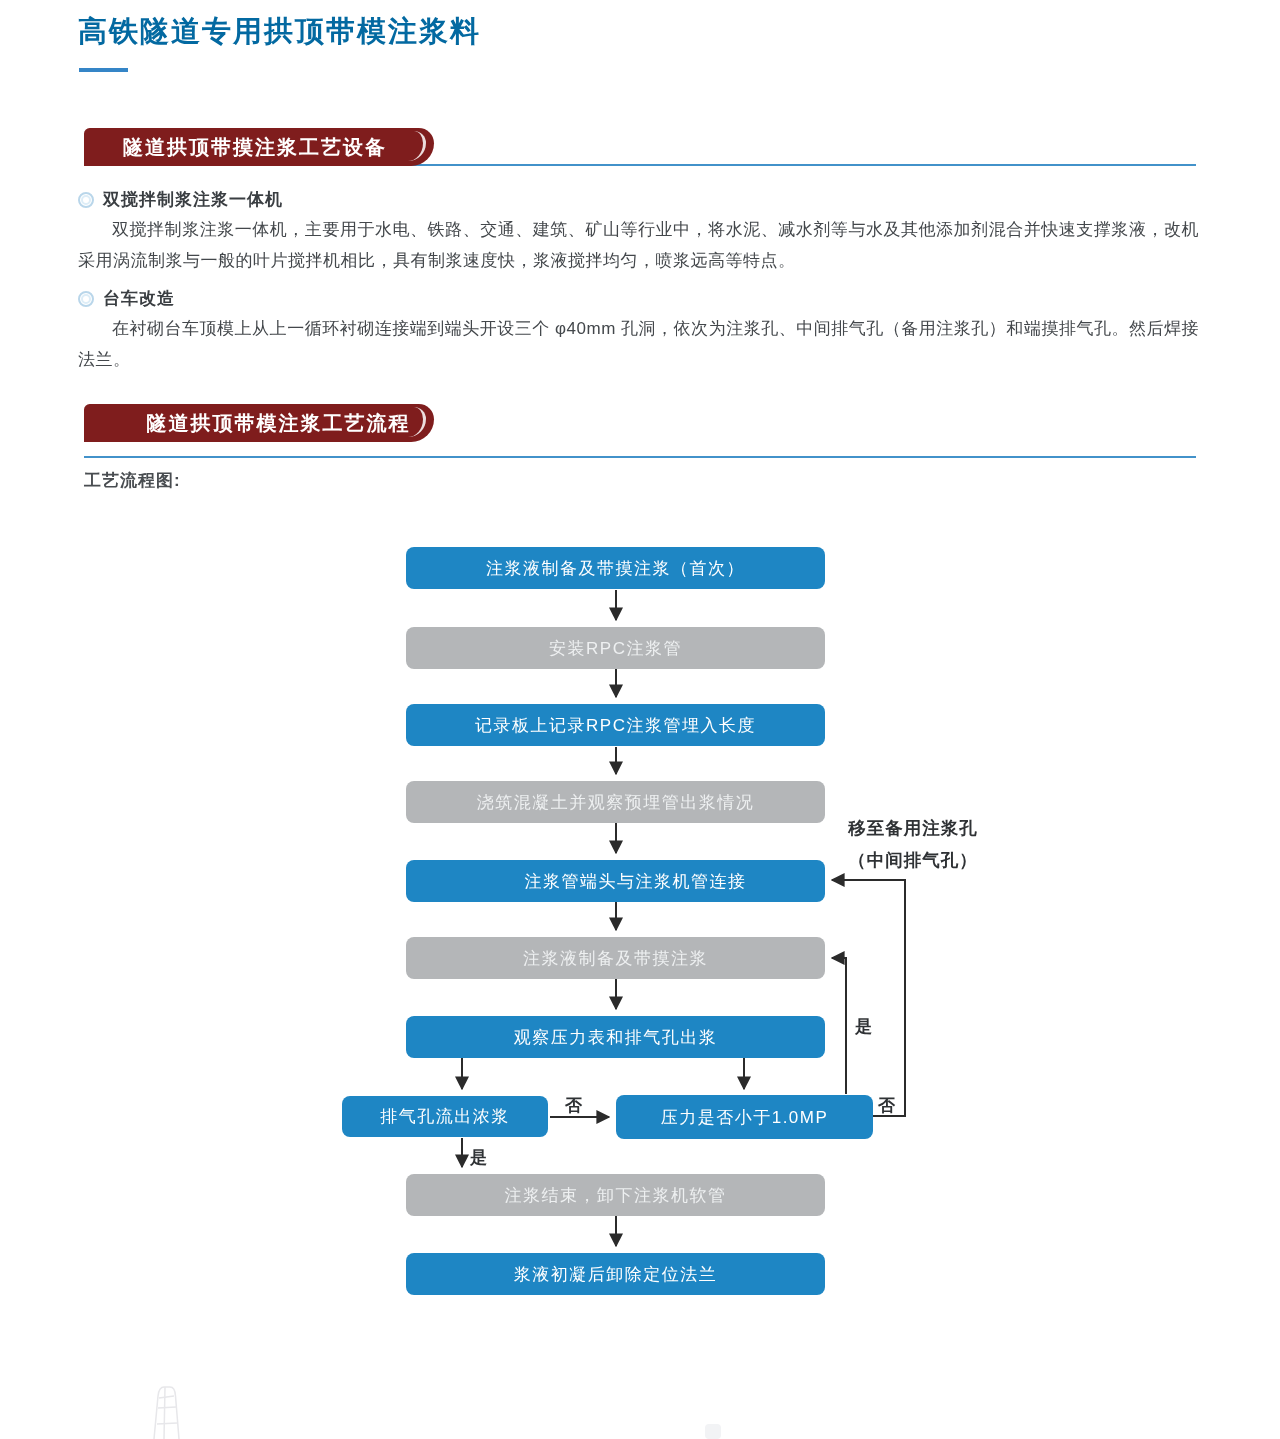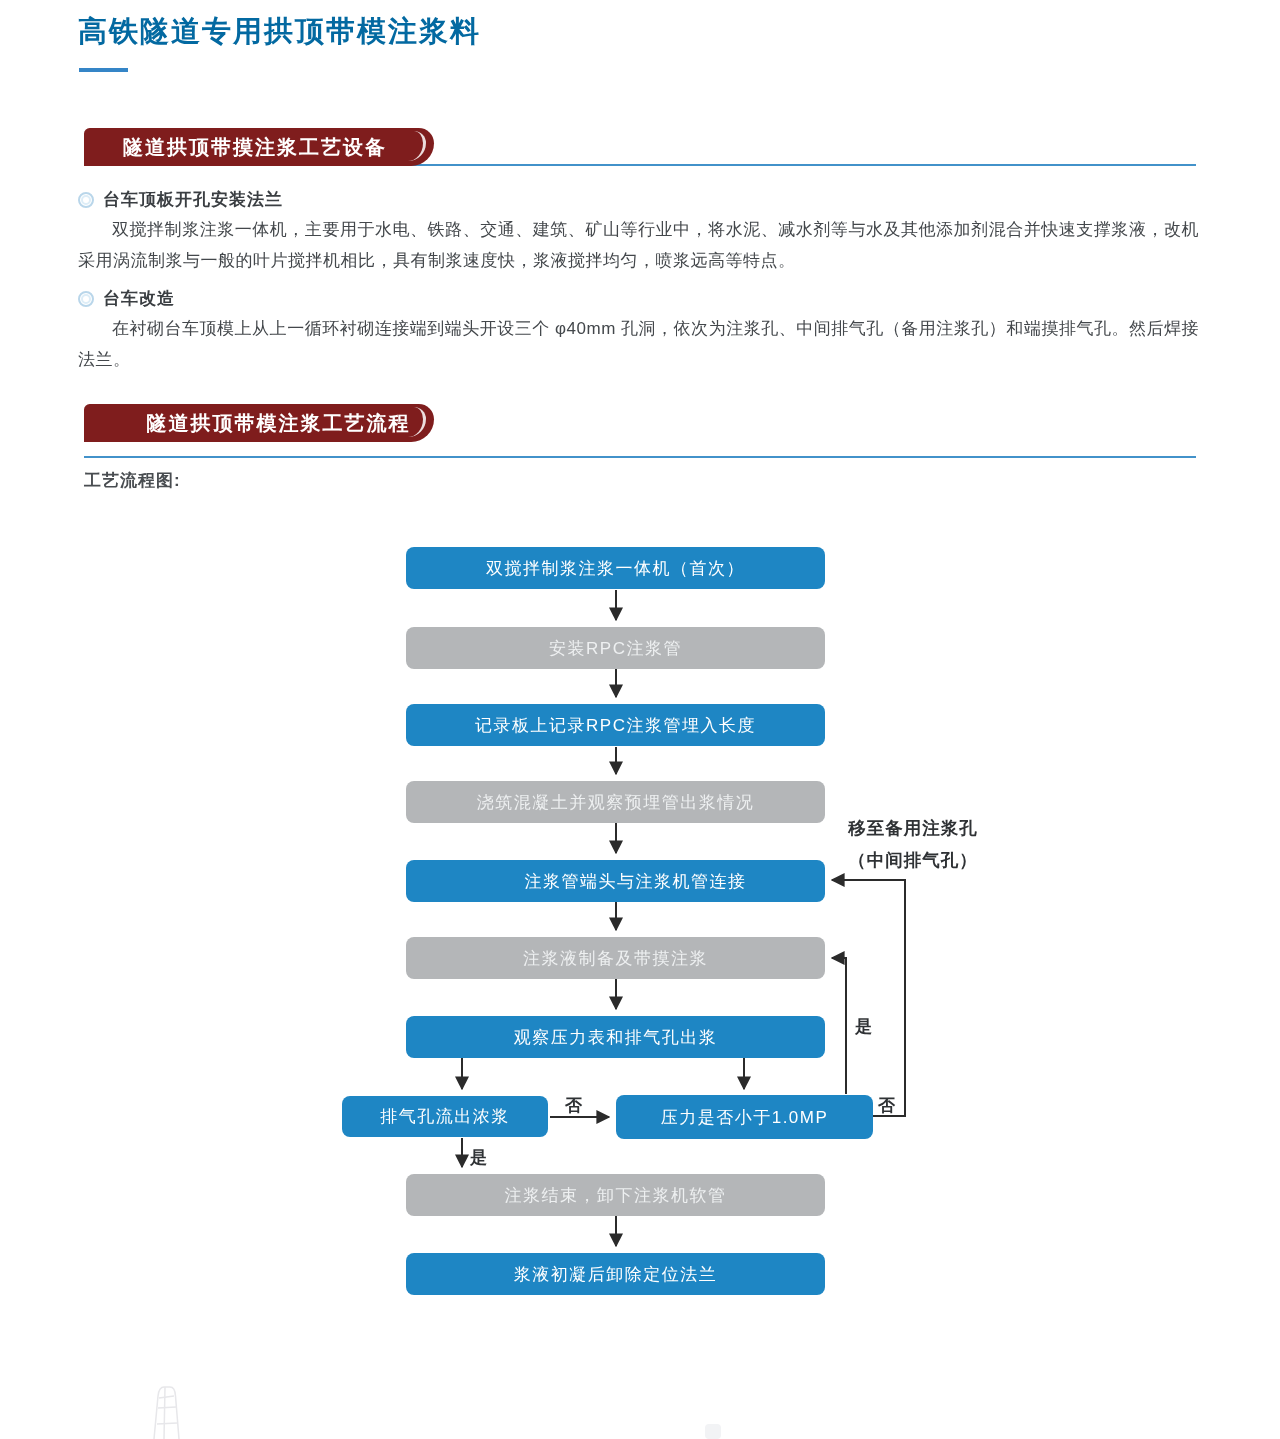--- a/index.html
+++ b/index.html
@@ -74,21 +74,21 @@
   <h1 class="title">高铁隧道专用拱顶带模注浆料</h1>
   <div class="title-underline"></div>
 
   <div class="tab tab1">
     <span>隧道拱顶带摸注浆工艺设备</span>
   </div>
   <div class="rule rule1"></div>
 
   <div class="item-heading ih1">
     <span class="bullet"></span>
-    <span>台车顶板开孔安装法兰</span>
+    <span>双搅拌制浆注浆一体机</span>
   </div>
   <p class="body p1">双搅拌制浆注浆一体机，主要用于水电、铁路、交通、建筑、矿山等行业中，将水泥、减水剂等与水及其他添加剂混合并快速支撑浆液，改机采用涡流制浆与一般的叶片搅拌机相比，具有制浆速度快，浆液搅拌均匀，喷浆远高等特点。</p>
 
   <div class="item-heading ih2">
     <span class="bullet"></span>
     <span>台车改造</span>
   </div>
   <p class="body p2">在衬砌台车顶模上从上一循环衬砌连接端到端头开设三个 φ40mm 孔洞，依次为注浆孔、中间排气孔（备用注浆孔）和端摸排气孔。然后焊接法兰。</p>
 
   <div class="tab tab2">
@@ -114,21 +114,21 @@
       <path d="M462 1058 V1089" marker-end="url(#ah)"></path>
       <path d="M744 1058 V1089" marker-end="url(#ah)"></path>
       <path d="M550 1117 H609" marker-end="url(#ah)"></path>
       <path d="M462 1138 V1167" marker-end="url(#ah)"></path>
       <path d="M846 1094 V958 H832" marker-end="url(#ah)"></path>
       <path d="M873 1116 H905 V880 H832" marker-end="url(#ah)"></path>
       <path d="M616 1215 V1246" marker-end="url(#ah)"></path>
     </g>
   </svg>
 
-  <div class="fbox fblue col fb1">双搅拌制浆注浆一体机（首次）</div>
+  <div class="fbox fblue col fb1">注浆液制备及带摸注浆（首次）</div>
   <div class="fbox fgray col fb2">安装RPC注浆管</div>
   <div class="fbox fgray col fb4">浇筑混凝土并观察预埋管出浆情况</div>
   <div class="fbox fblue col fb3">记录板上记录RPC注浆管埋入长度</div>
   <div class="fbox fblue col fb5">注浆管端头与注浆机管连接</div>
   <div class="fbox fgray col fb6">注浆液制备及带摸注浆</div>
   <div class="fbox fblue col fb7">观察压力表和排气孔出浆</div>
   <div class="fbox fblue fb8">排气孔流出浓浆</div>
   <div class="fbox fblue fb9">压力是否小于1.0MP</div>
   <div class="fbox fgray col fb10">注浆结束，卸下注浆机软管</div>
   <div class="fbox fblue col fb11">浆液初凝后卸除定位法兰</div>

